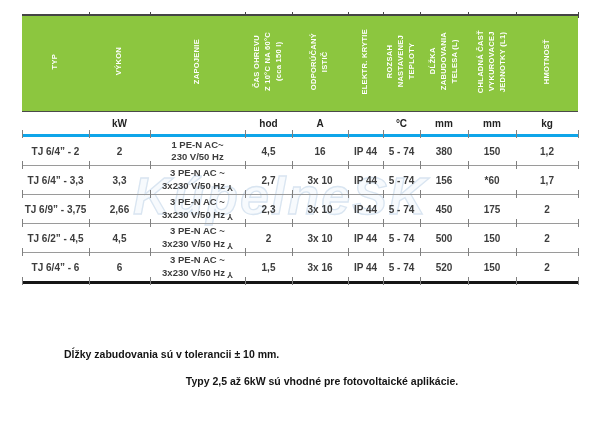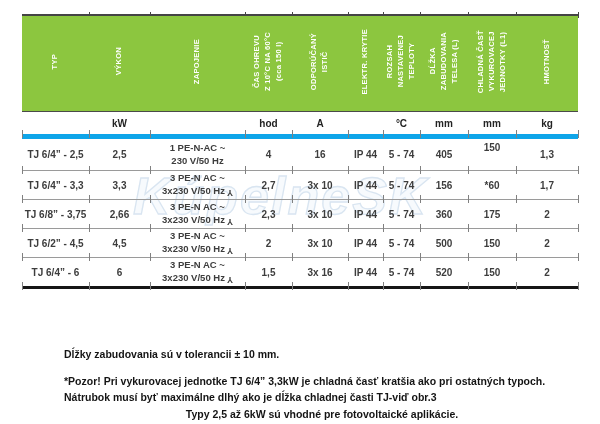--- a/index.html
+++ b/index.html
@@ -31,21 +31,21 @@
   }
   th.hdr .vtext{
     display:inline-block;
     writing-mode:vertical-rl; transform:rotate(180deg);
     white-space:pre-line; line-height:1.45;
     font-size:7.5px; font-weight:bold; color:#ffffff; letter-spacing:0.3px;
   }
   
   tr.units td{
     height:22px; font-size:10px; font-weight:bold; color:#222222;
-    border-bottom:5px solid #0ea5e9;
+    border-bottom:3px solid #0ea5e9;
     text-align:center;
   }
   
   tr.data td{
     height:28px; font-size:10px; font-weight:600; color:#3d3d3d;
     border-bottom:1px solid #9a9a9a;
   }
   tr.data td.zap{white-space:pre-line; line-height:1.3; font-size:9.5px;}
   tr.thicksep td{border-bottom:3px solid #161616;}
   td.vtop{vertical-align:top; padding-top:3px;}
@@ -124,55 +124,55 @@
         <td>hod</td>
         <td>A</td>
         <td></td>
         <td>°C</td>
         <td>mm</td>
         <td>mm</td>
         <td>kg</td>
       </tr>
 
       <tr class="data">
-        <td>TJ 6/4” - 2,5</td>
-        <td>2,5</td>
-        <td class="zap"><span>1 PE-N-AC ~
+        <td>TJ 6/4” - 2</td>
+        <td>2</td>
+        <td class="zap"><span>1 PE-N AC~
 230 V/50 Hz</span></td>
-        <td>4</td>
+        <td>4,5</td>
         <td>16</td>
         <td>IP 44</td>
         <td>5 - 74</td>
-        <td>405</td>
-        <td class="vtop">150</td>
-        <td>1,3</td>
+        <td>380</td>
+        <td>150</td>
+        <td>1,2</td>
       </tr>
       <tr class="data">
         <td>TJ 6/4” - 3,3</td>
         <td>3,3</td>
         <td class="zap"><span>3 PE-N AC ~
 3x230 V/50 Hz</span><span class="sym wye">Y</span></td>
         <td>2,7</td>
         <td>3x 10</td>
         <td>IP 44</td>
         <td>5 - 74</td>
         <td>156</td>
         <td>*60</td>
         <td>1,7</td>
       </tr>
       <tr class="data">
-        <td>TJ 6/8” - 3,75</td>
+        <td>TJ 6/9” - 3,75</td>
         <td>2,66</td>
         <td class="zap"><span>3 PE-N AC ~
 3x230 V/50 Hz</span><span class="sym wye">Y</span></td>
         <td>2,3</td>
         <td>3x 10</td>
         <td>IP 44</td>
         <td>5 - 74</td>
-        <td>360</td>
+        <td>450</td>
         <td>175</td>
         <td>2</td>
       </tr>
       <tr class="data">
         <td>TJ 6/2” - 4,5</td>
         <td>4,5</td>
         <td class="zap"><span>3 PE-N AC ~
 3x230 V/50 Hz</span><span class="sym wye">Y</span></td>
         <td>2</td>
         <td>3x 10</td>
@@ -193,17 +193,16 @@
         <td>5 - 74</td>
         <td>520</td>
         <td>150</td>
         <td>2</td>
       </tr>
     </tbody>
   </table>
 
   <div class="notes">
     <p class="n1">Dĺžky zabudovania sú v tolerancii ± 10 mm.</p>
-    <p class="n2">*Pozor! Pri vykurovacej jednotke TJ 6/4” 3,3kW je chladná časť kratšia ako pri ostatných typoch. Nátrubok musí byť maximálne dlhý ako je dĺžka chladnej časti TJ-viď obr.3</p>
     <p class="n3">Typy 2,5 až 6kW sú vhodné pre fotovoltaické aplikácie.</p>
   </div>
 
 </div>
 
 </body></html>

